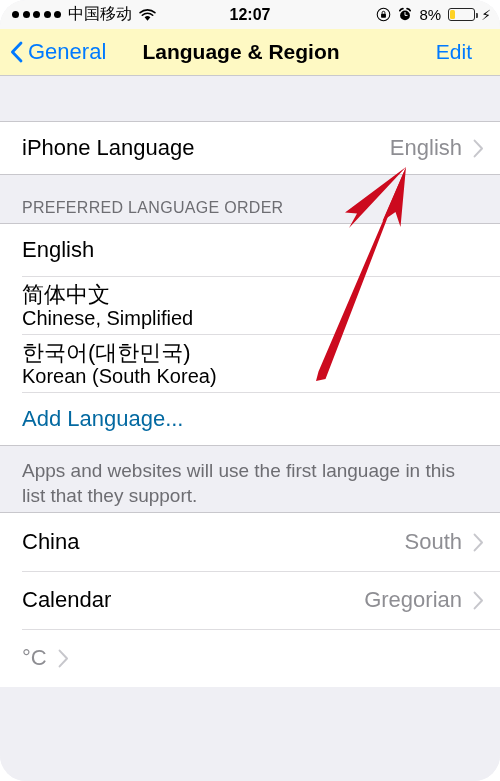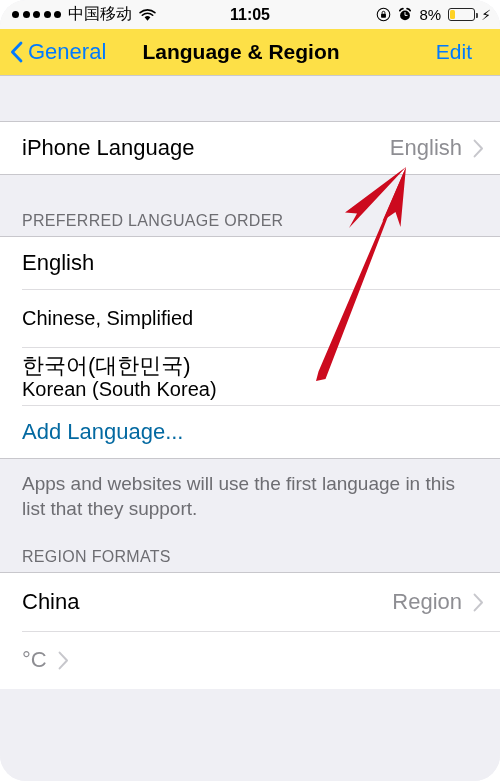--- a/index.html
+++ b/index.html
@@ -93,21 +93,21 @@
     border-radius: 1.5px;
   }
   .bolt { font-size: 14px; line-height: 1; margin-left: -1px; }
 
   
   .navbar {
     position: absolute;
     top: 29px; left: 0;
     width: 500px;
     height: 47px;
-    background: #fde047;
+    background: #fef9c3;
     border-bottom: 1px solid #c9c9cd;
     box-sizing: border-box;
   }
   .nav-back {
     position: absolute;
     left: 10px; top: 0;
     height: 46px;
     display: flex;
     align-items: center;
     gap: 5px;
@@ -207,21 +207,20 @@
   }
   .section-header {
     font-size: 16px;
     color: #6d6d72;
     letter-spacing: 0.3px;
     padding: 0 0 6px 22px;
     display: flex;
     align-items: flex-end;
     box-sizing: border-box;
     background: #efeff4;
-    margin-top: 13px;
   }
   .footer-note {
     font-size: 19px;
     line-height: 25px;
     color: #6d6d72;
     padding: 12px 32px 0 22px;
     background: #efeff4;
     box-sizing: border-box;
   }
 
@@ -250,21 +249,21 @@
       <span class="carrier">中国移动</span>
       <span class="wifi">
         <svg viewBox="0 0 20 15" width="17" height="13">
           <path d="M10 13.6 L6.6 9.6 A5.3 5.3 0 0 1 13.4 9.6 Z" fill="#000"></path>
           <path d="M3.9 7.2 A9.3 9.3 0 0 1 16.1 7.2" stroke="#000" stroke-width="1.9" fill="none" stroke-linecap="round"></path>
           <path d="M1.3 4.1 A13.2 13.2 0 0 1 18.7 4.1" stroke="#000" stroke-width="1.9" fill="none" stroke-linecap="round"></path>
         </svg>
       </span>
     </div>
 
-    <div class="sb-center">11:05</div>
+    <div class="sb-center">12:07</div>
 
     <div class="sb-right">
       <span class="rotlock">
         <svg viewBox="0 0 16 16" width="15" height="15">
           <circle cx="8" cy="8" r="6.7" fill="none" stroke="#000" stroke-width="1.1"></circle>
           <rect x="5.4" y="7.3" width="5.2" height="4.1" rx="0.7" fill="#000"></rect>
           <path d="M6.5 7.3 V6.1 a1.5 1.5 0 0 1 3 0 V7.3" fill="none" stroke="#000" stroke-width="1"></path>
         </svg>
       </span>
       <span class="alarm">
@@ -313,42 +312,51 @@
     </div>
 
     <div class="section-header" style="height:48px">PREFERRED LANGUAGE ORDER</div>
 
     <div class="group">
       <div class="row" style="height:52px">
         <span class="row-title">English</span>
       </div>
       <div class="row" style="height:58px">
         <span class="stacked">
+          <span class="primary">简体中文</span>
           <span class="secondary">Chinese, Simplified</span>
         </span>
       </div>
       <div class="row" style="height:58px">
         <span class="stacked">
           <span class="primary">한국어(대한민국)</span>
           <span class="secondary">Korean (South Korea)</span>
         </span>
       </div>
       <div class="row" style="height:53px">
         <span class="row-title link">Add Language...</span>
       </div>
     </div>
 
     <div class="footer-note" style="height:66px">Apps and websites will use the first language in this list that they support.</div>
 
-    <div class="section-header" style="height:34px">REGION FORMATS</div>
 
     <div class="group nobottom">
       <div class="row" style="height:58px">
         <span class="row-title">China</span>
-        <span class="row-value">Region</span>
+        <span class="row-value">South</span>
+        <span class="chev">
+          <svg viewBox="0 0 11 19" width="11" height="19">
+            <path d="M1.6 1.6 L9 9.5 L1.6 17.4" fill="none" stroke="#c7c7cc" stroke-width="2" stroke-linecap="round" stroke-linejoin="round"></path>
+          </svg>
+        </span>
+      </div>
+      <div class="row" style="height:58px">
+        <span class="row-title">Calendar</span>
+        <span class="row-value">Gregorian</span>
         <span class="chev">
           <svg viewBox="0 0 11 19" width="11" height="19">
             <path d="M1.6 1.6 L9 9.5 L1.6 17.4" fill="none" stroke="#c7c7cc" stroke-width="2" stroke-linecap="round" stroke-linejoin="round"></path>
           </svg>
         </span>
       </div>
       <div class="row" style="height:58px">
         <span class="row-value">°C</span>
         <span class="chev">
           <svg viewBox="0 0 11 19" width="11" height="19">

